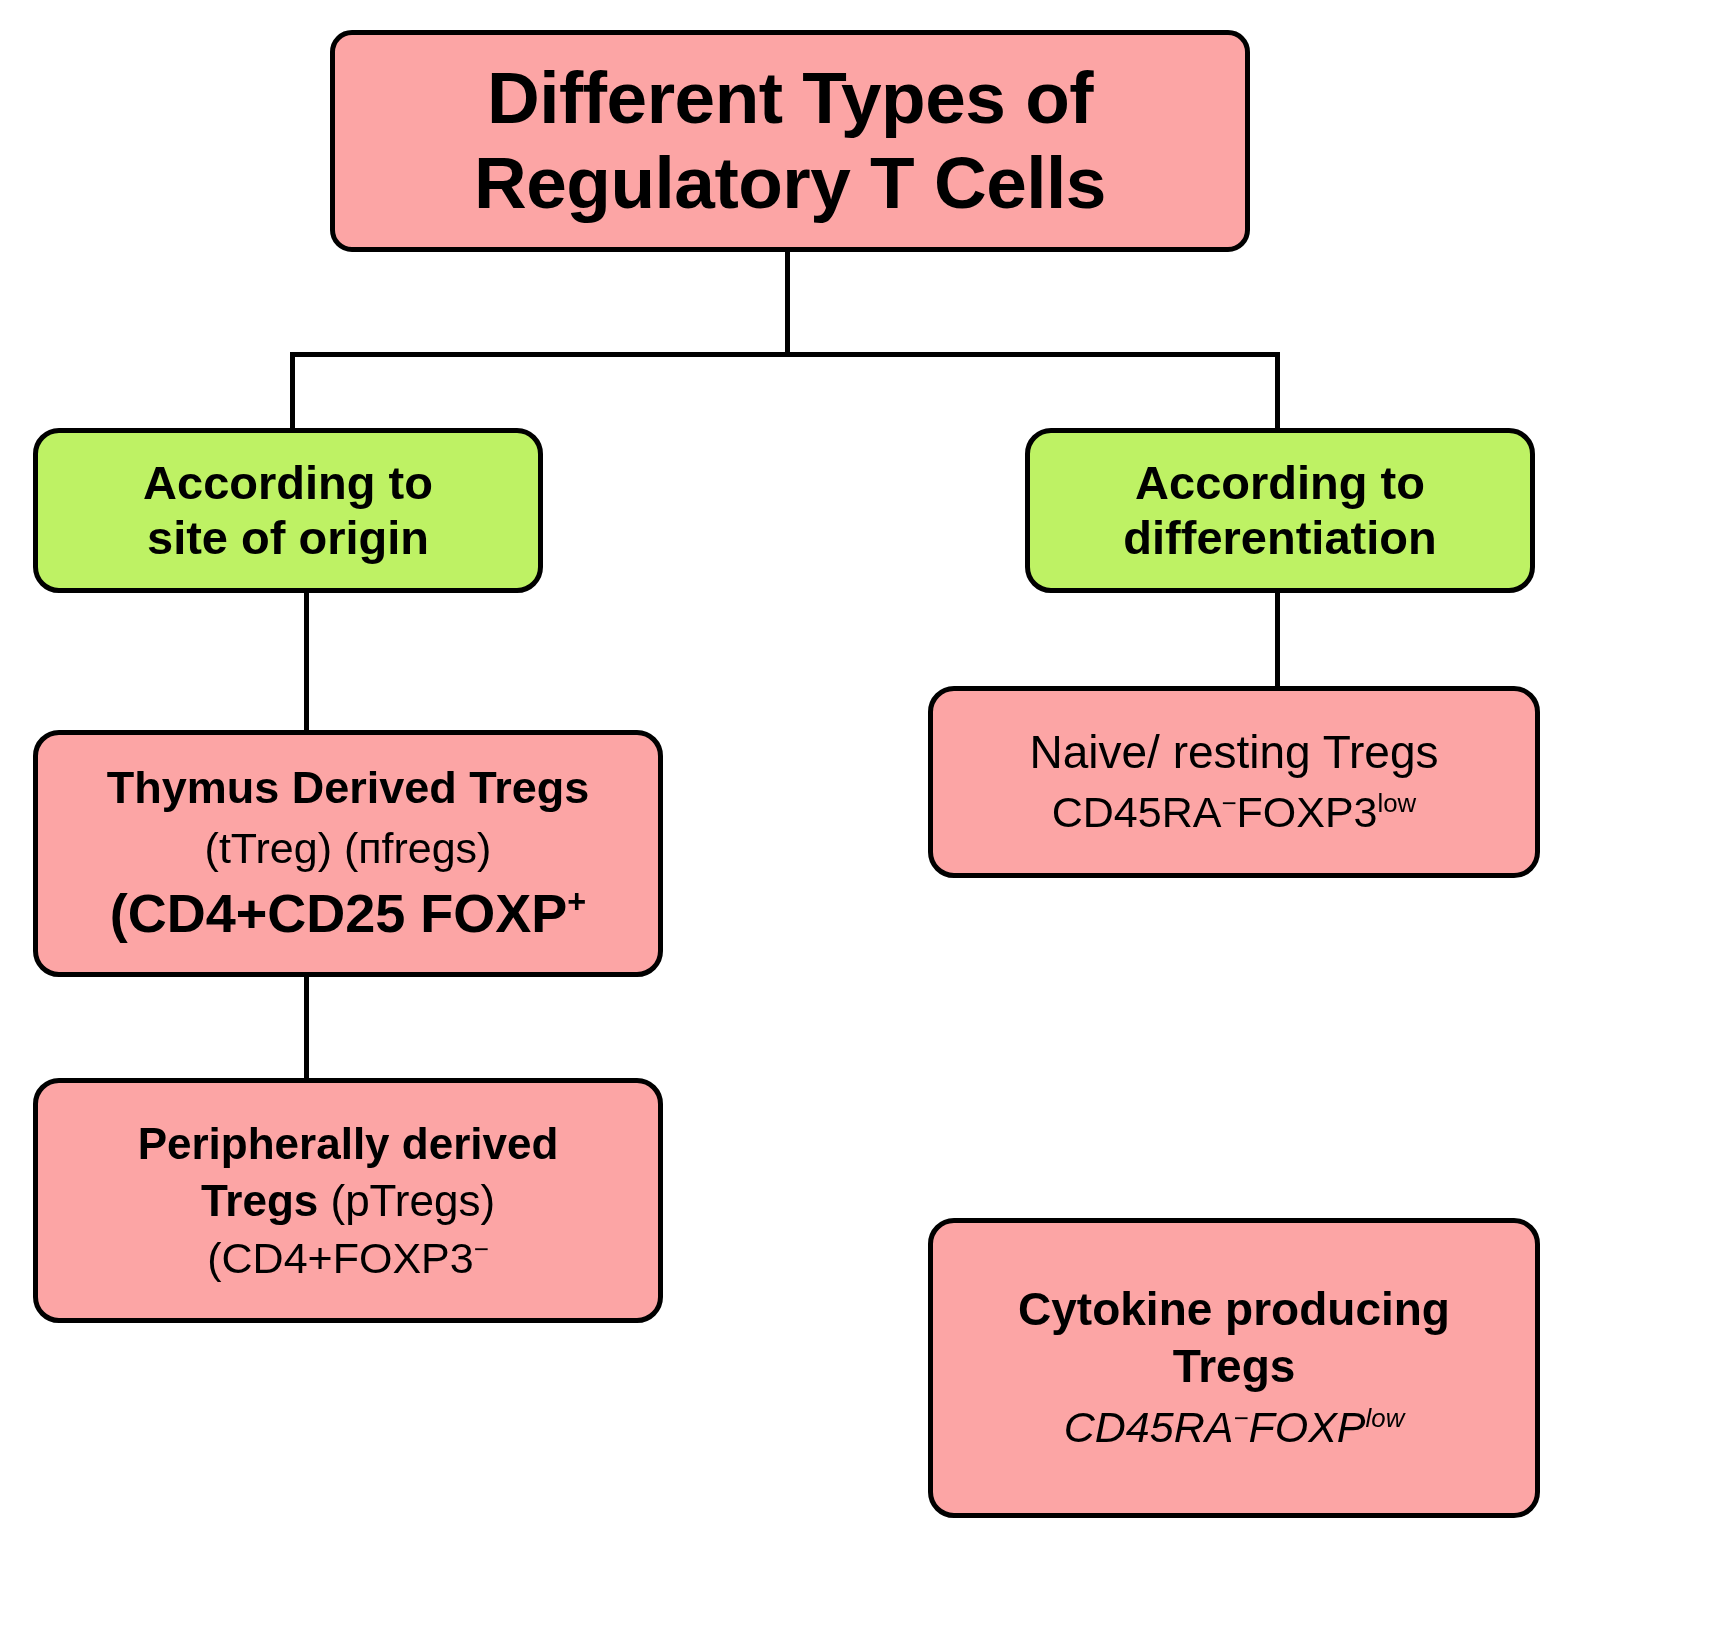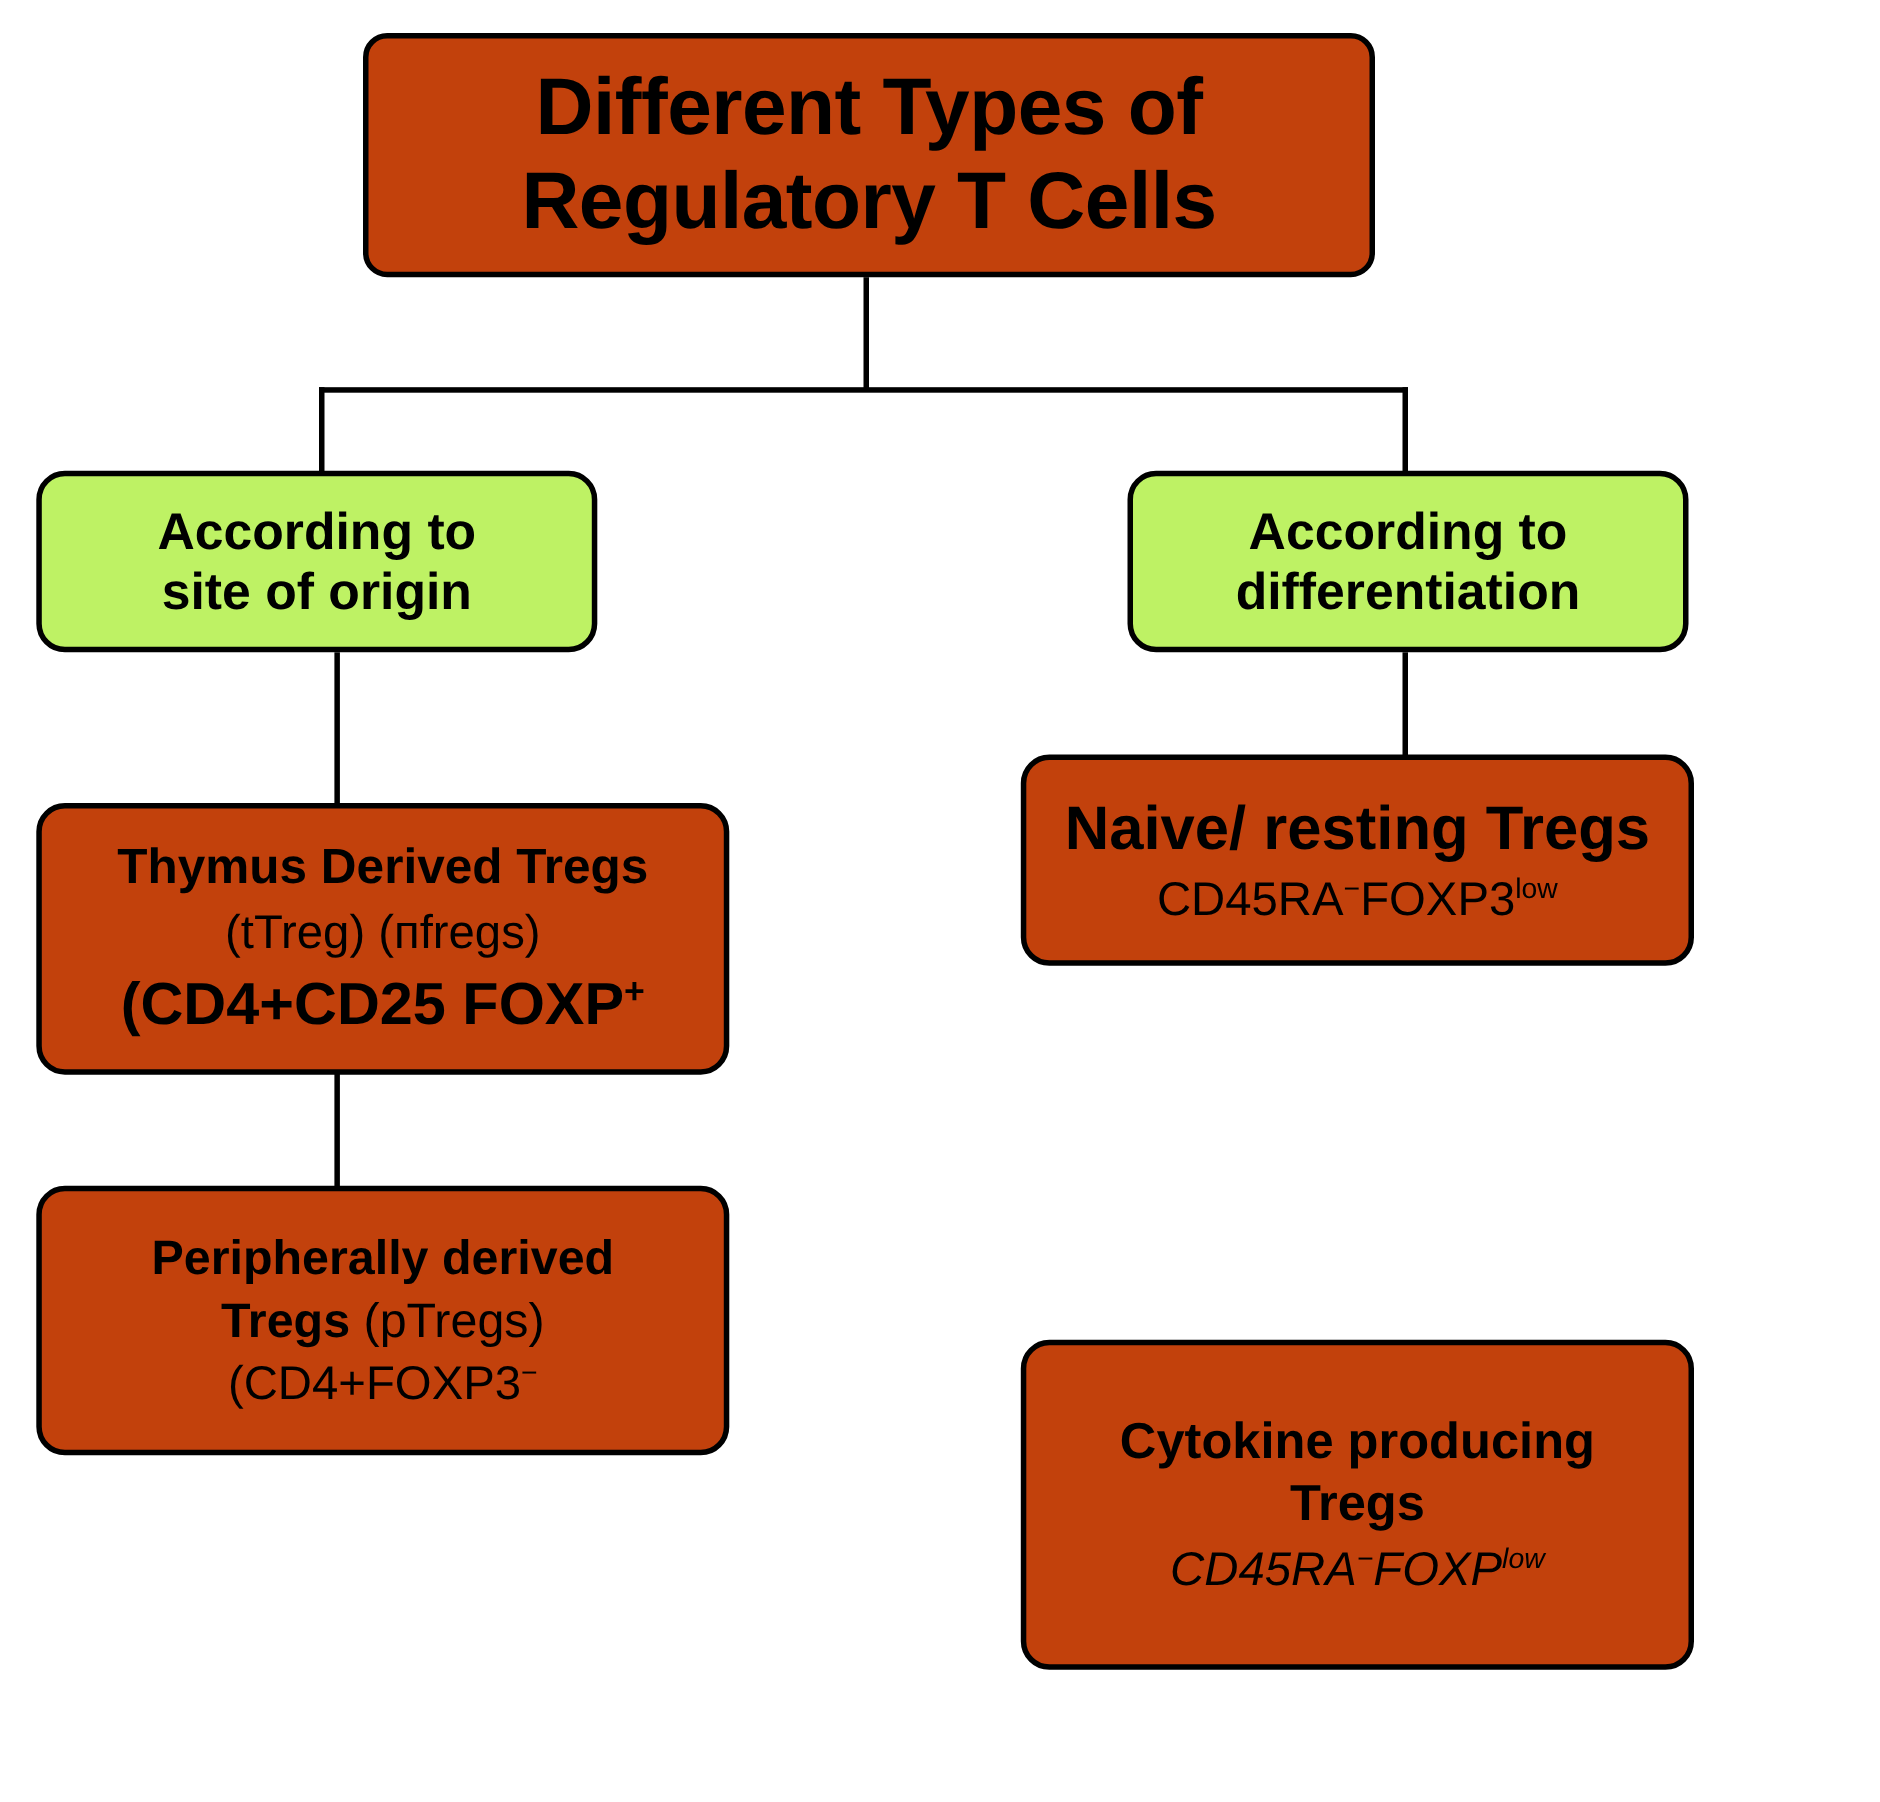--- a/index.html
+++ b/index.html
@@ -18,21 +18,21 @@
     background: #ffffff;
     overflow: hidden;
   }
 
   
   .node {
     position: absolute;
     box-sizing: border-box;
     border: 5px solid #000000;
     border-radius: 26px;
-    background: #c2410c;
+    background: #fca5a5;
     display: flex;
     flex-direction: column;
     align-items: center;
     justify-content: center;
     text-align: center;
     line-height: 1.16;
   }
   .node.blue {
     background: #bef264;
   }
@@ -114,21 +114,21 @@
   #node-ptreg .l2 { font-size: 44px; margin-bottom: 8px; }
   #node-ptreg .l3 { font-size: 43px; font-weight: normal; }
 
   
   #node-naive {
     left: 928px;
     top: 686px;
     width: 612px;
     height: 192px;
   }
-  #node-naive .l1 { font-size: 56px; font-weight: bold; margin-bottom: 8px; }
+  #node-naive .l1 { font-size: 46px; font-weight: normal; margin-bottom: 8px; }
   #node-naive .l2 { font-size: 43px; font-weight: normal; }
 
   #node-effector {
     left: 928px;
     top: 956px;
     width: 612px;
     height: 185px;
   }
   #node-effector .l1 { font-size: 46px; font-weight: bold; margin-bottom: 8px; }
   #node-effector .l2 { font-size: 43px; font-weight: normal; }

